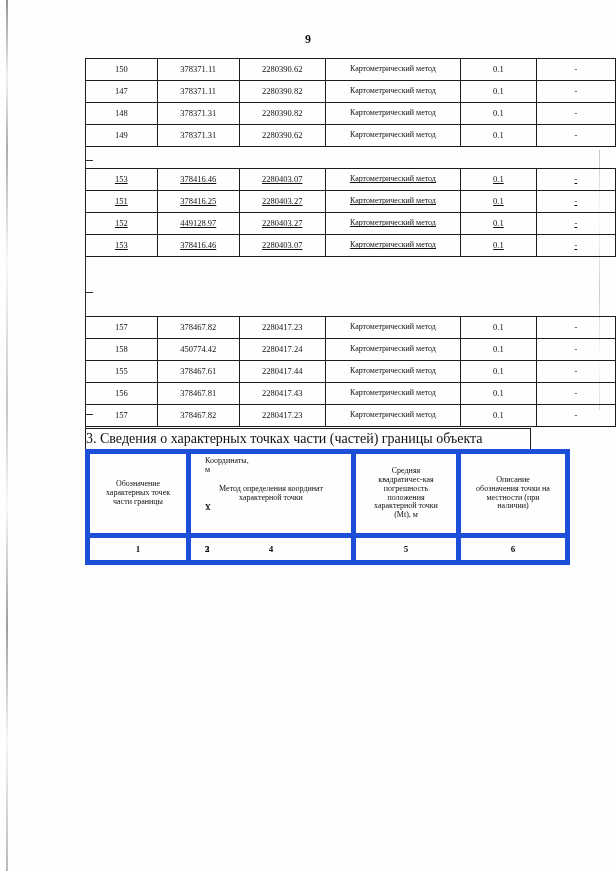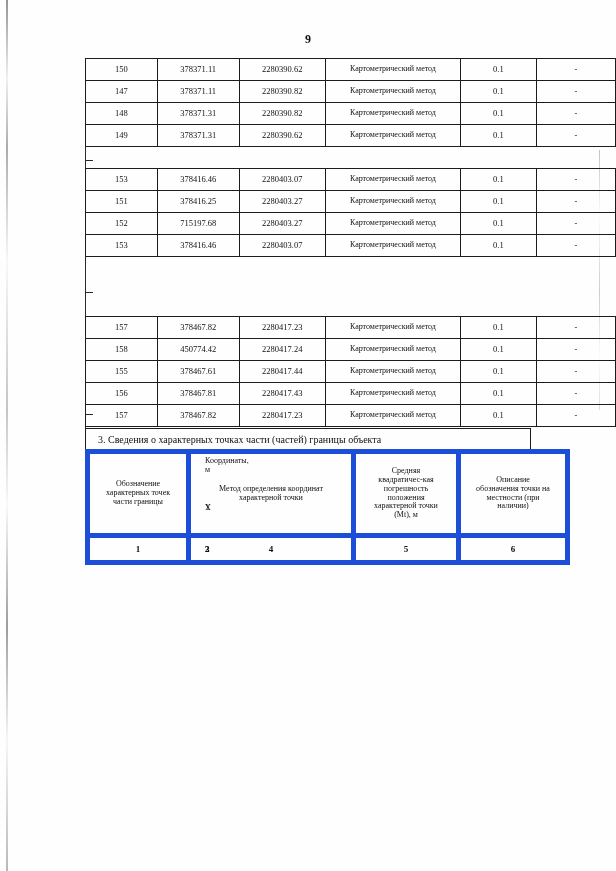--- a/index.html
+++ b/index.html
@@ -93,24 +93,24 @@
   
   .sec-head {
     position: absolute;
     left: 85px;
     top: 428px;
     width: 446px;
     height: 21px;
     border: 1px solid #1c1c1c;
     border-bottom: none;
     box-sizing: border-box;
-    font-size: 10px;
+    font-size: 14px;
     display: flex;
     align-items: center;
-    padding-left: 12px;
+    padding-left: 0;
   }
 
   
   .hdr-tbl {
     position: absolute;
     left: 85px;
     top: 449px;
     width: 446px;
     border-collapse: collapse;
     table-layout: fixed;
@@ -189,41 +189,41 @@
         <td class="c-y">2280390.62</td>
         <td class="c-meth meth-txt">Картометрический метод</td>
         <td class="c-err">0.1</td>
         <td class="c-desc">-</td>
       </tr>
     </tbody>
   </table>
 
   <div class="tick" style="left:86px; top:160px;"></div>
 
-  <table class="tbl" style="left:85px; top:168px;">
+  <table class="tbl" style="left:85px; top:168px;text-decoration:underline;">
     <tbody>
       <tr class="row-h">
         <td class="c-id">153</td>
         <td class="c-x">378416.46</td>
         <td class="c-y">2280403.07</td>
         <td class="c-meth meth-txt">Картометрический метод</td>
         <td class="c-err">0.1</td>
         <td class="c-desc">-</td>
       </tr>
       <tr class="row-h">
         <td class="c-id">151</td>
         <td class="c-x">378416.25</td>
         <td class="c-y">2280403.27</td>
         <td class="c-meth meth-txt">Картометрический метод</td>
         <td class="c-err">0.1</td>
         <td class="c-desc">-</td>
       </tr>
       <tr class="row-h">
         <td class="c-id">152</td>
-        <td class="c-x">715197.68</td>
+        <td class="c-x">449128.97</td>
         <td class="c-y">2280403.27</td>
         <td class="c-meth meth-txt">Картометрический метод</td>
         <td class="c-err">0.1</td>
         <td class="c-desc">-</td>
       </tr>
       <tr class="row-h">
         <td class="c-id">153</td>
         <td class="c-x">378416.46</td>
         <td class="c-y">2280403.07</td>
         <td class="c-meth meth-txt">Картометрический метод</td>

